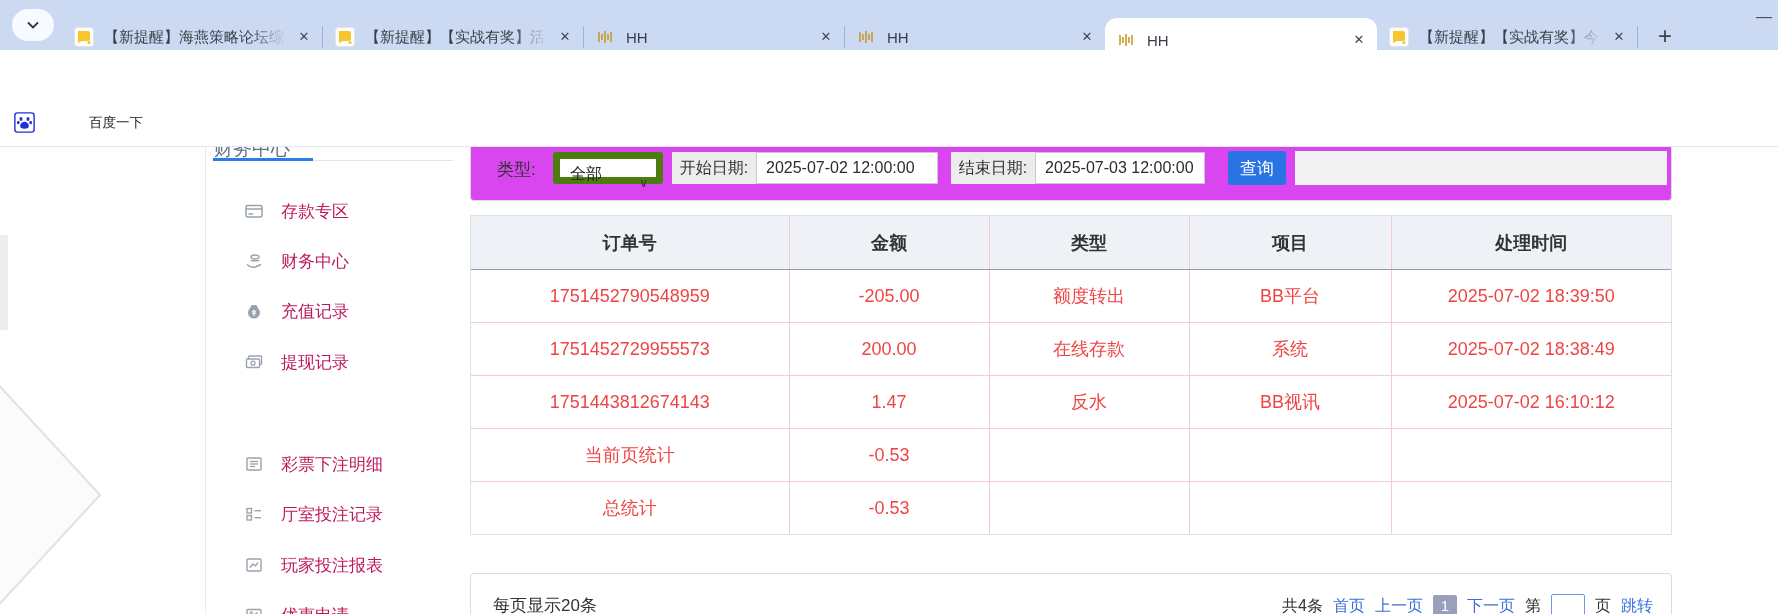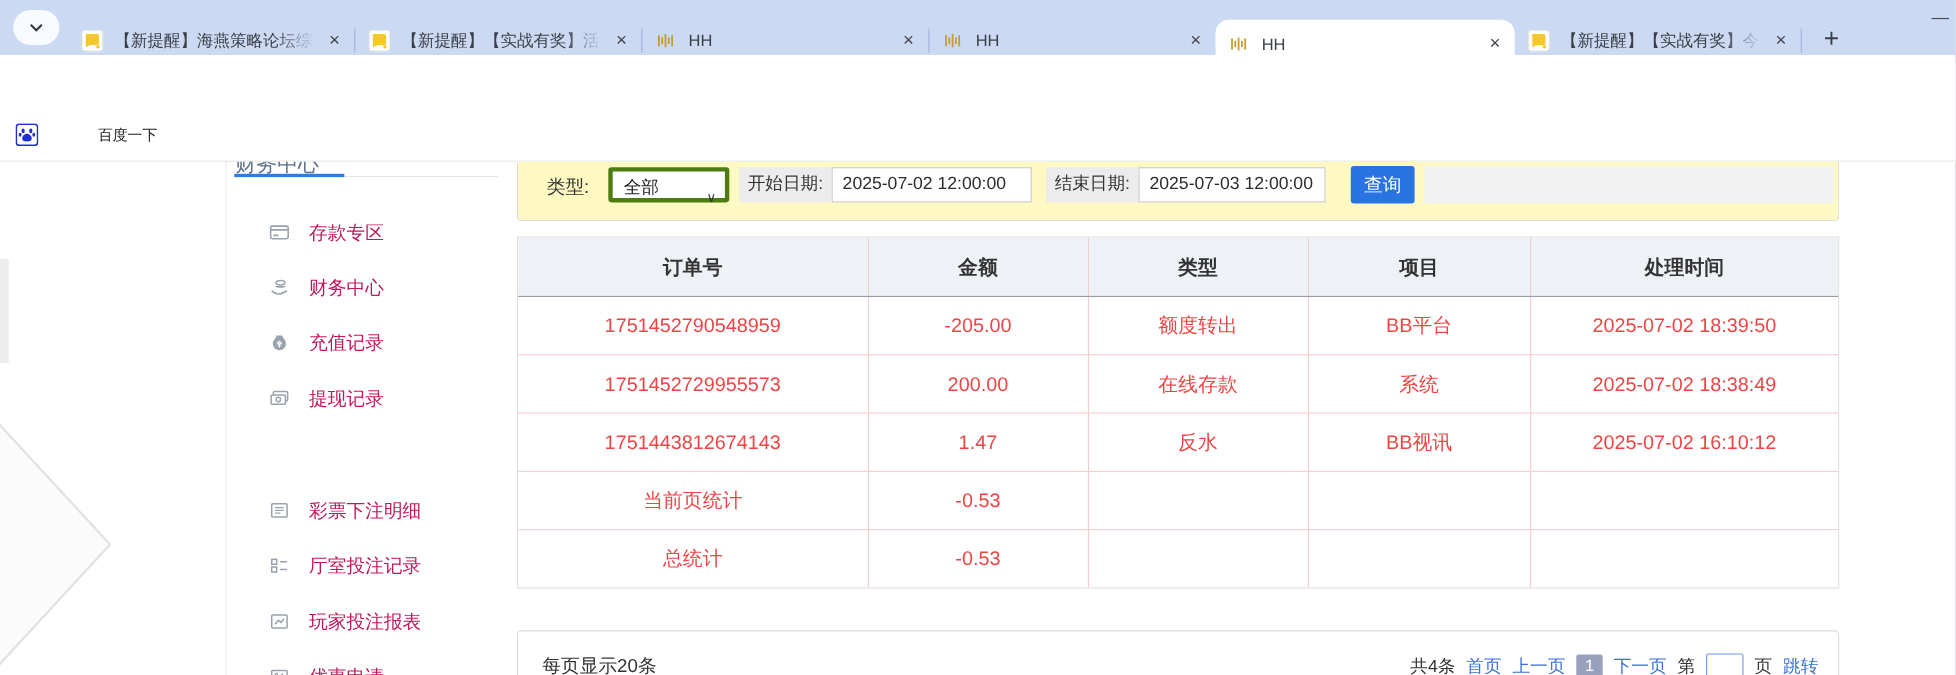--- a/index.html
+++ b/index.html
@@ -47,26 +47,26 @@
   .sb-underline{position:absolute;left:213px;top:160px;width:240px;height:1px;background:#e4e4e4;}
   .sb-underline-blue{position:absolute;left:213px;top:158px;width:100px;height:3px;background:#2a7ce9;}
   .sb-item{position:absolute;left:213px;width:240px;height:50px;display:flex;align-items:center;
            color:#be185d;font-size:17px;cursor:pointer;}
   .sb-icon{width:18px;height:18px;margin-left:32px;flex:none;display:flex;}
   .sb-label{margin-left:18px;white-space:nowrap;}
   .sb-item.active{background:#2f85ec;color:#fff;height:51px;}
   .sb-chev{position:absolute;right:14px;font-size:16px;color:#fff;font-weight:bold;}
 
   
-  .filter-box{position:absolute;left:470px;top:147px;width:1202px;height:54px;background:#fef9c3;
+  .filter-box{position:absolute;left:470px;top:147px;width:1202px;height:54px;background:#d946ef;
               border:1px solid #dcdcdc;border-top:none;border-radius:0 0 4px 4px;box-sizing:border-box;}
   .f-label{position:absolute;top:11px;font-size:17px;color:#333;}
   .f-addon{position:absolute;top:5px;height:32px;line-height:32px;text-align:center;background:#ececec;
            font-size:16px;color:#333;}
-  .f-select{position:absolute;left:82px;top:5px;width:110px;height:32px;border:4px solid #4d7c0f;border-radius:3px;
+  .f-select{position:absolute;left:82px;top:5px;width:110px;height:32px;border:7px solid #4d7c0f;border-radius:3px;
             background:#fff;box-sizing:border-box;font-size:16px;color:#222;line-height:30px;padding-left:10px;}
   .f-caret{position:absolute;right:8px;top:0;font-size:12px;color:#333;}
   .f-input{position:absolute;top:5px;height:32px;border:1px solid #c9c9c9;background:#fff;box-sizing:border-box;
            font-size:16px;color:#2c2c2c;padding:0 0 0 9px;font-family:"Liberation Sans","DejaVu Sans",sans-serif;}
   .f-btn{position:absolute;left:757px;top:4px;width:58px;height:34px;background:#2a73e3;color:#fff;border:none;
          border-radius:3px;font-size:17px;font-family:inherit;cursor:pointer;}
   .f-gray{position:absolute;left:824px;top:4px;width:372px;height:34px;background:#f2f2f2;}
 
   
   .table-wrap{position:absolute;left:470px;top:215px;width:1202px;border:1px solid #e0e0e0;box-sizing:border-box;background:#fff;}

